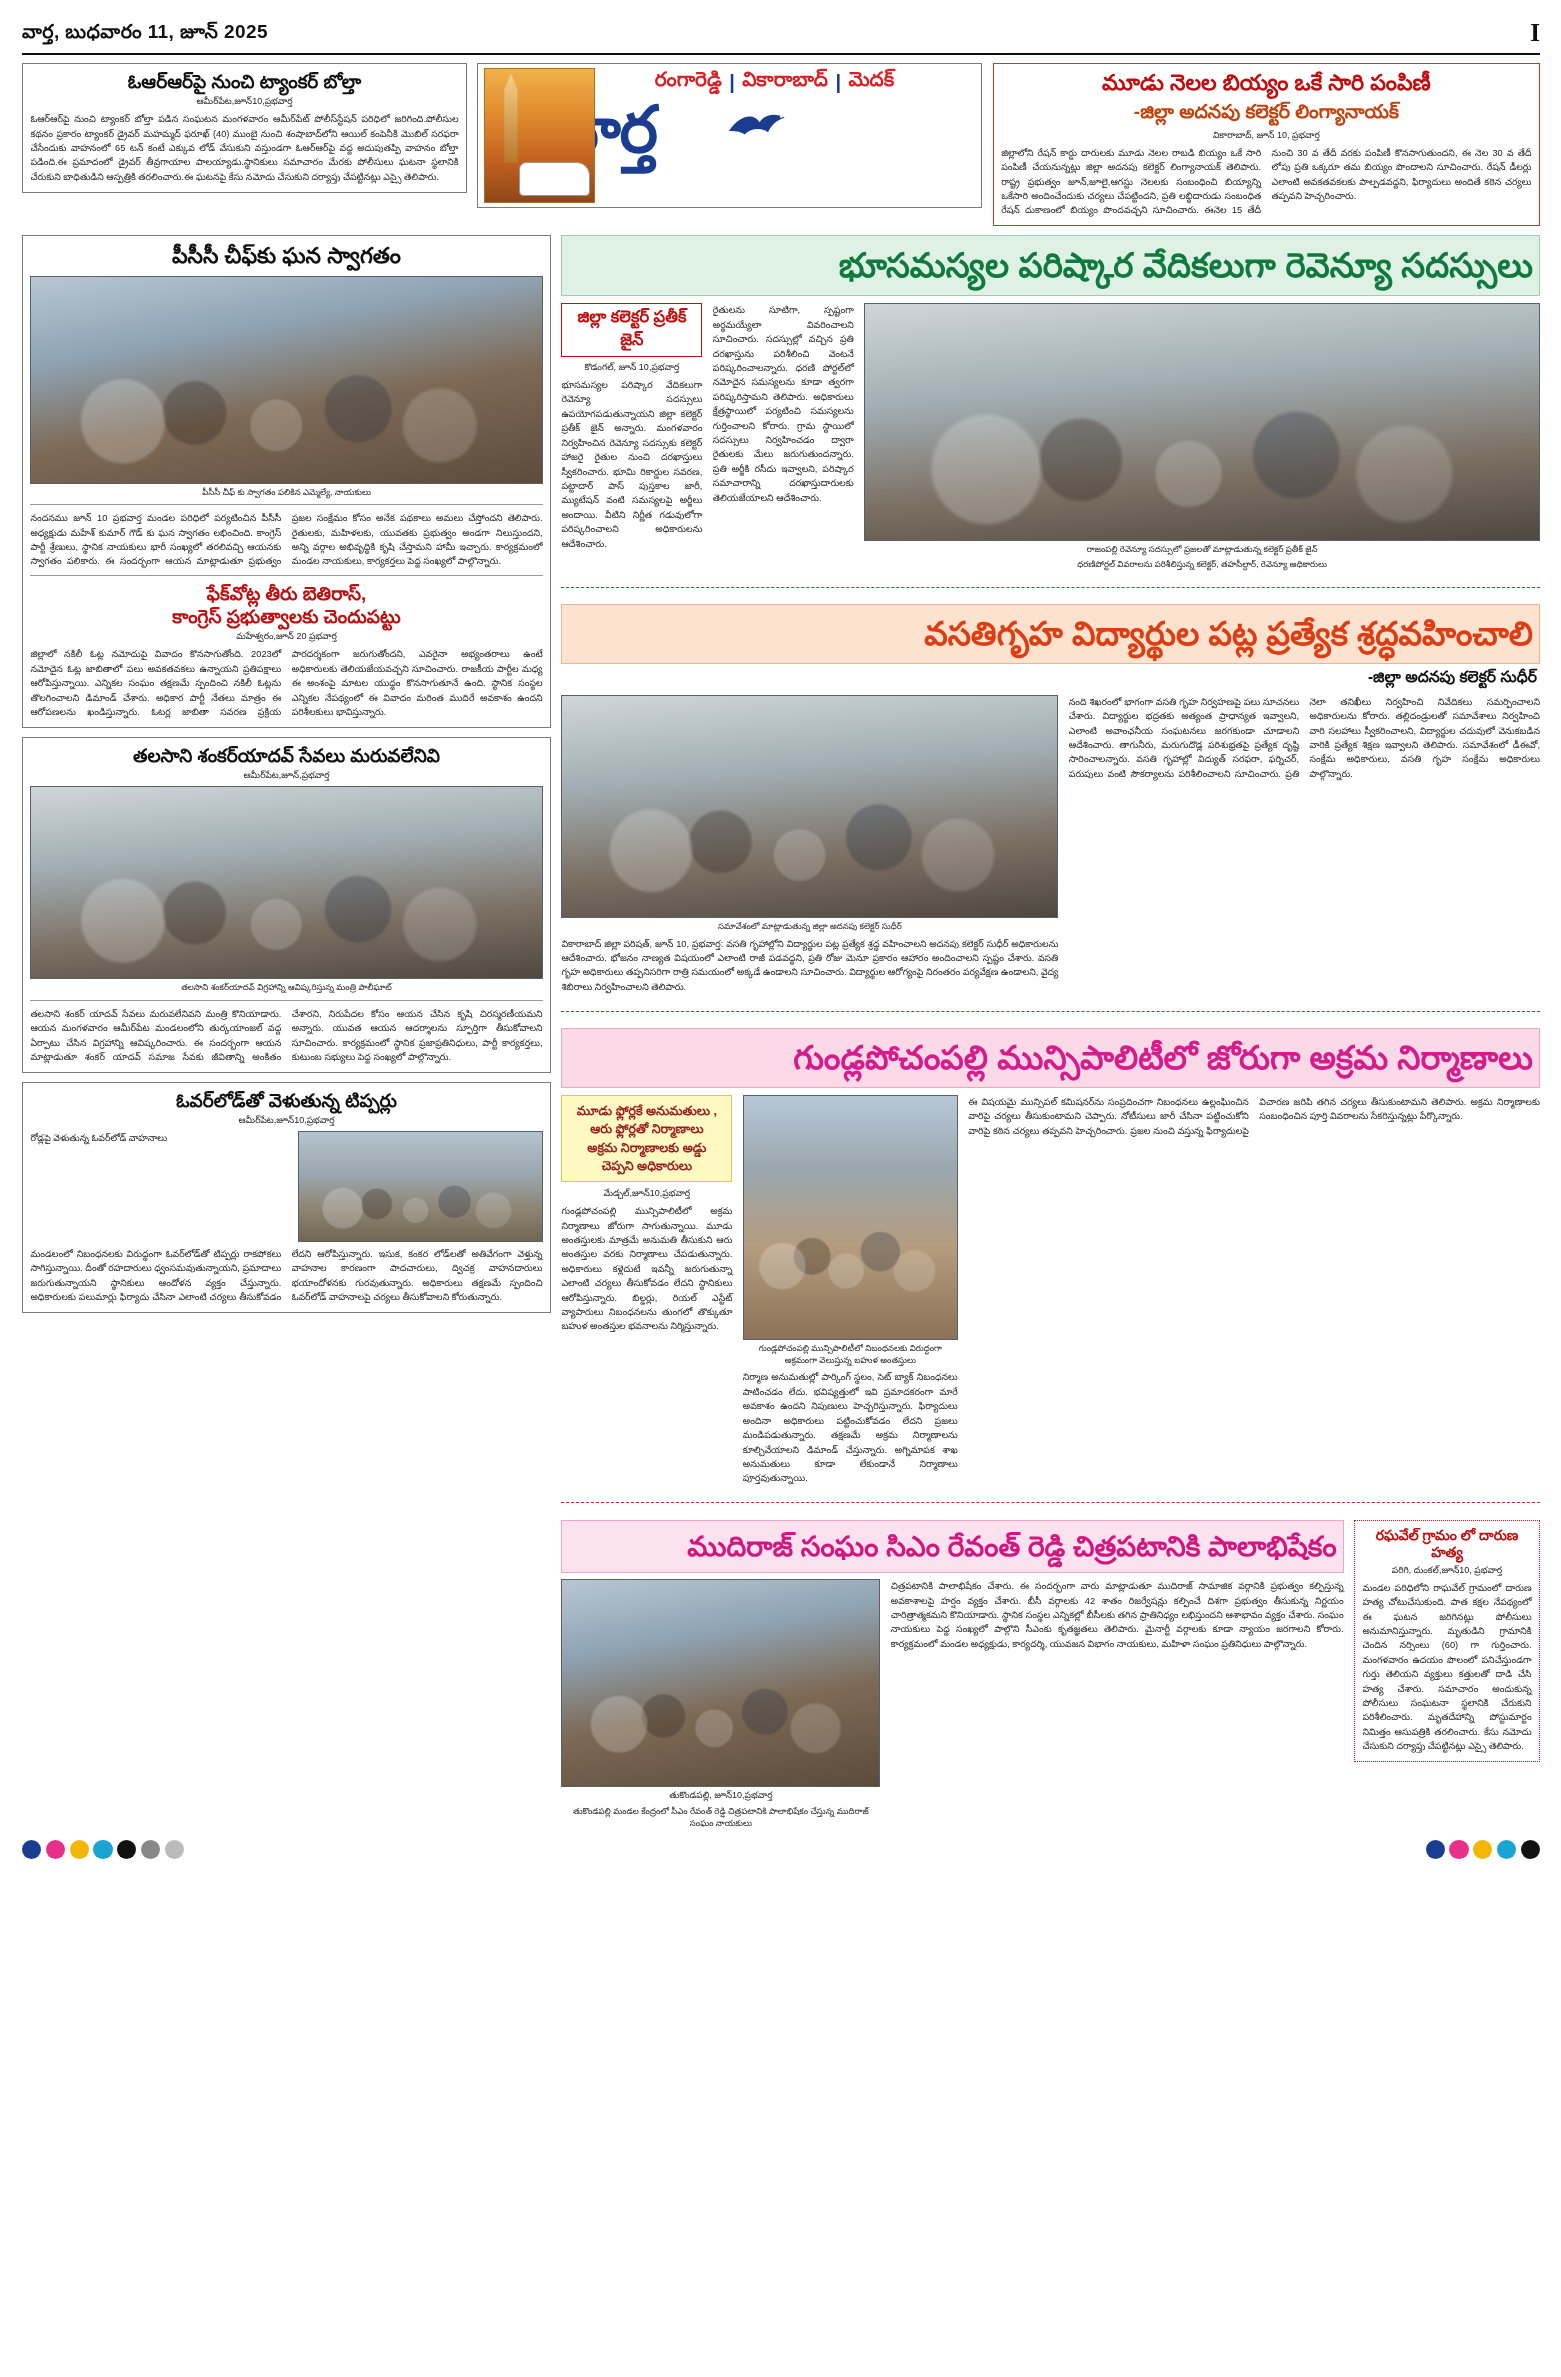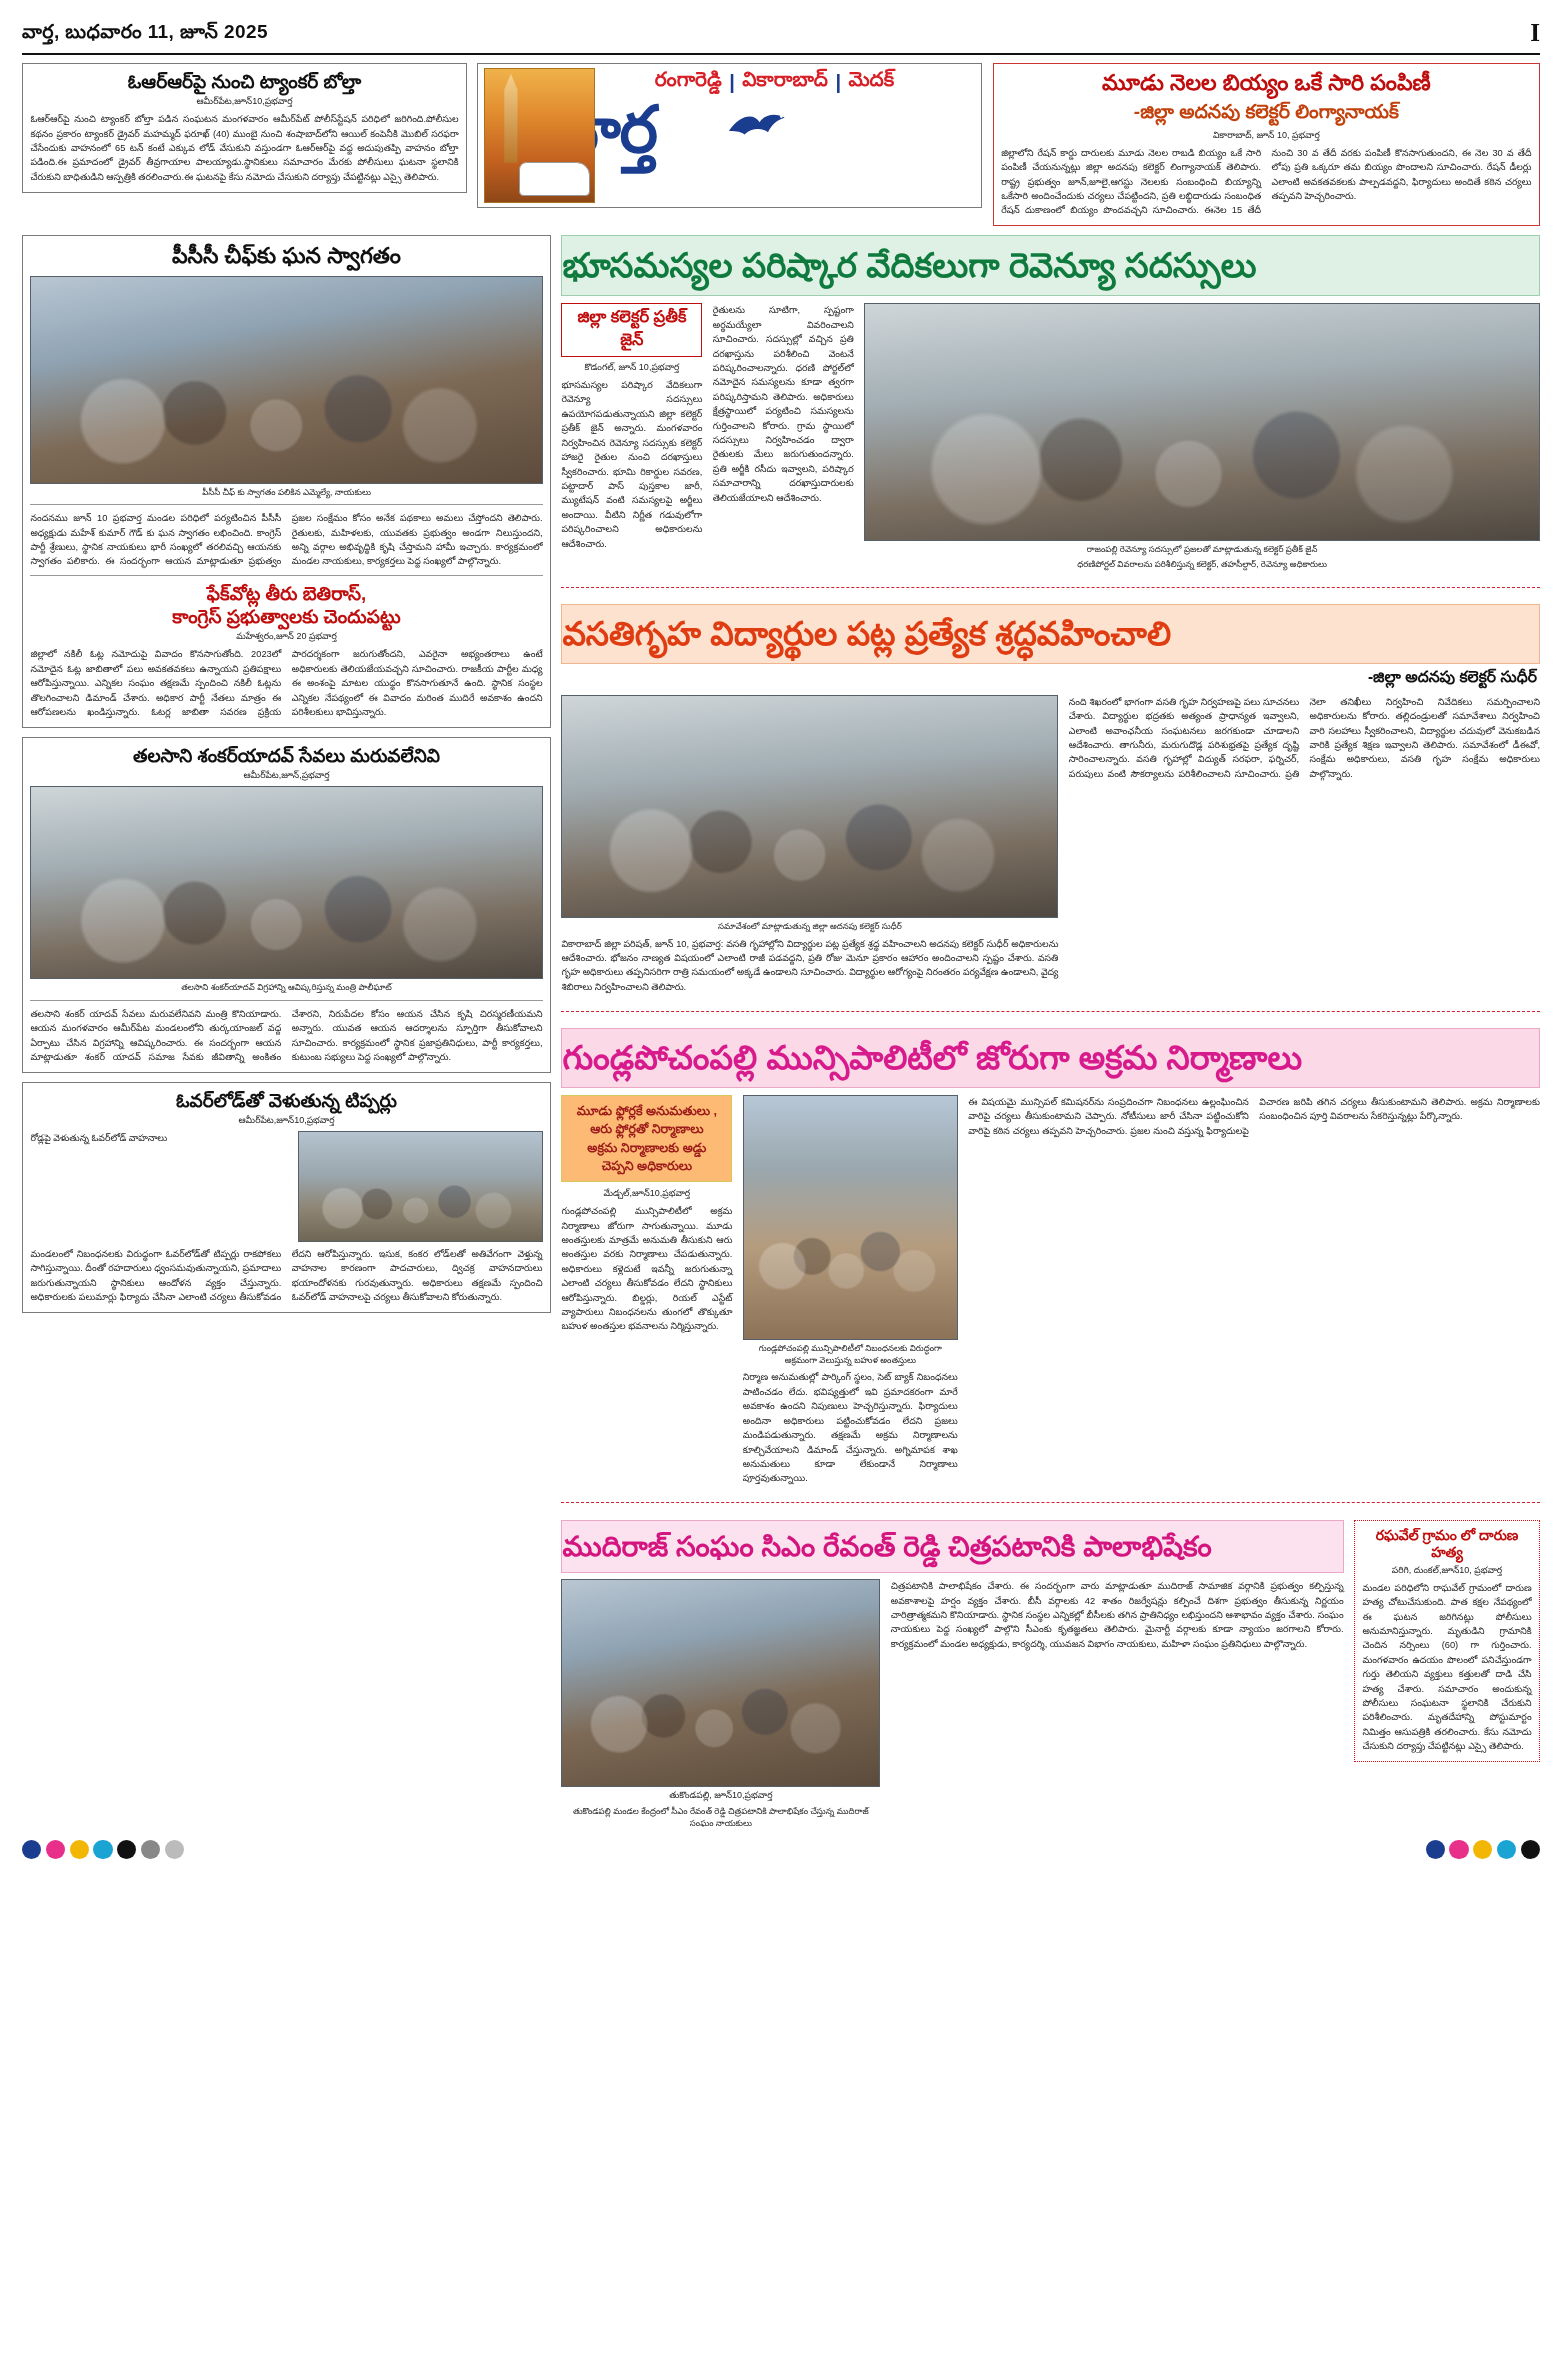--- a/index.html
+++ b/index.html
@@ -134,23 +134,23 @@
     background: linear-gradient(180deg,#f6d08a,#b9762a);
     clip-path: polygon(50% 0,70% 18%,70% 100%,30% 100%,30% 18%);
   }
   .mh-left-art .car {
     position:absolute; right: 4.5px; bottom: 6px; width: 71px; height: 34px;
     background: #fff; border-radius: 7.4px 13.4px 4.5px 4.5px; border:0.7px solid #999;
   }
 
   
   .banner {
-    text-align: left;
-    font-weight: bold;
-    padding: 9px 0;
+    text-align: right;
+    font-weight: bold;
+    padding: 9px 6px;
     line-height: 1.2;
   }
   .banner.green { background: #dff0e4; color: #0f7a3d; font-size: 34px; border:0.7px solid #9ecdb0;}
   .banner.orange { background: #fde3cf; color: #e03c12; font-size: 33px; border:0.7px solid #f0b58e;}
   .banner.pink { background: #fbd9e6; color: #d81b8c; font-size: 33px; border:0.7px solid #eaa7c6;}
   .banner.magenta { background: #fce2ee; color: #d4147f; font-size: 28px; border:0.7px solid #eaa7c6;}
 
   .sub-note {
     text-align: right;
     font-size: 15.6px;
@@ -161,21 +161,21 @@
   .tag-red {
     color: #c00d0d;
     font-weight: bold;
     font-size: 16.3px;
     text-align: center;
     border: 0.7px solid #c00d0d;
     padding: 3px 4.5px;
     margin-bottom: 4.5px;
   }
   .tag-yellow {
-    background: #fdba74;
+    background: #fef9c3;
     border: 0.7px solid #d8c75a;
     color: #9c1b1b;
     font-weight: bold;
     font-size: 12.6px;
     text-align: center;
     padding: 6px 13px;
     line-height: 1.45;
     margin-bottom: 6px;
   }
 

